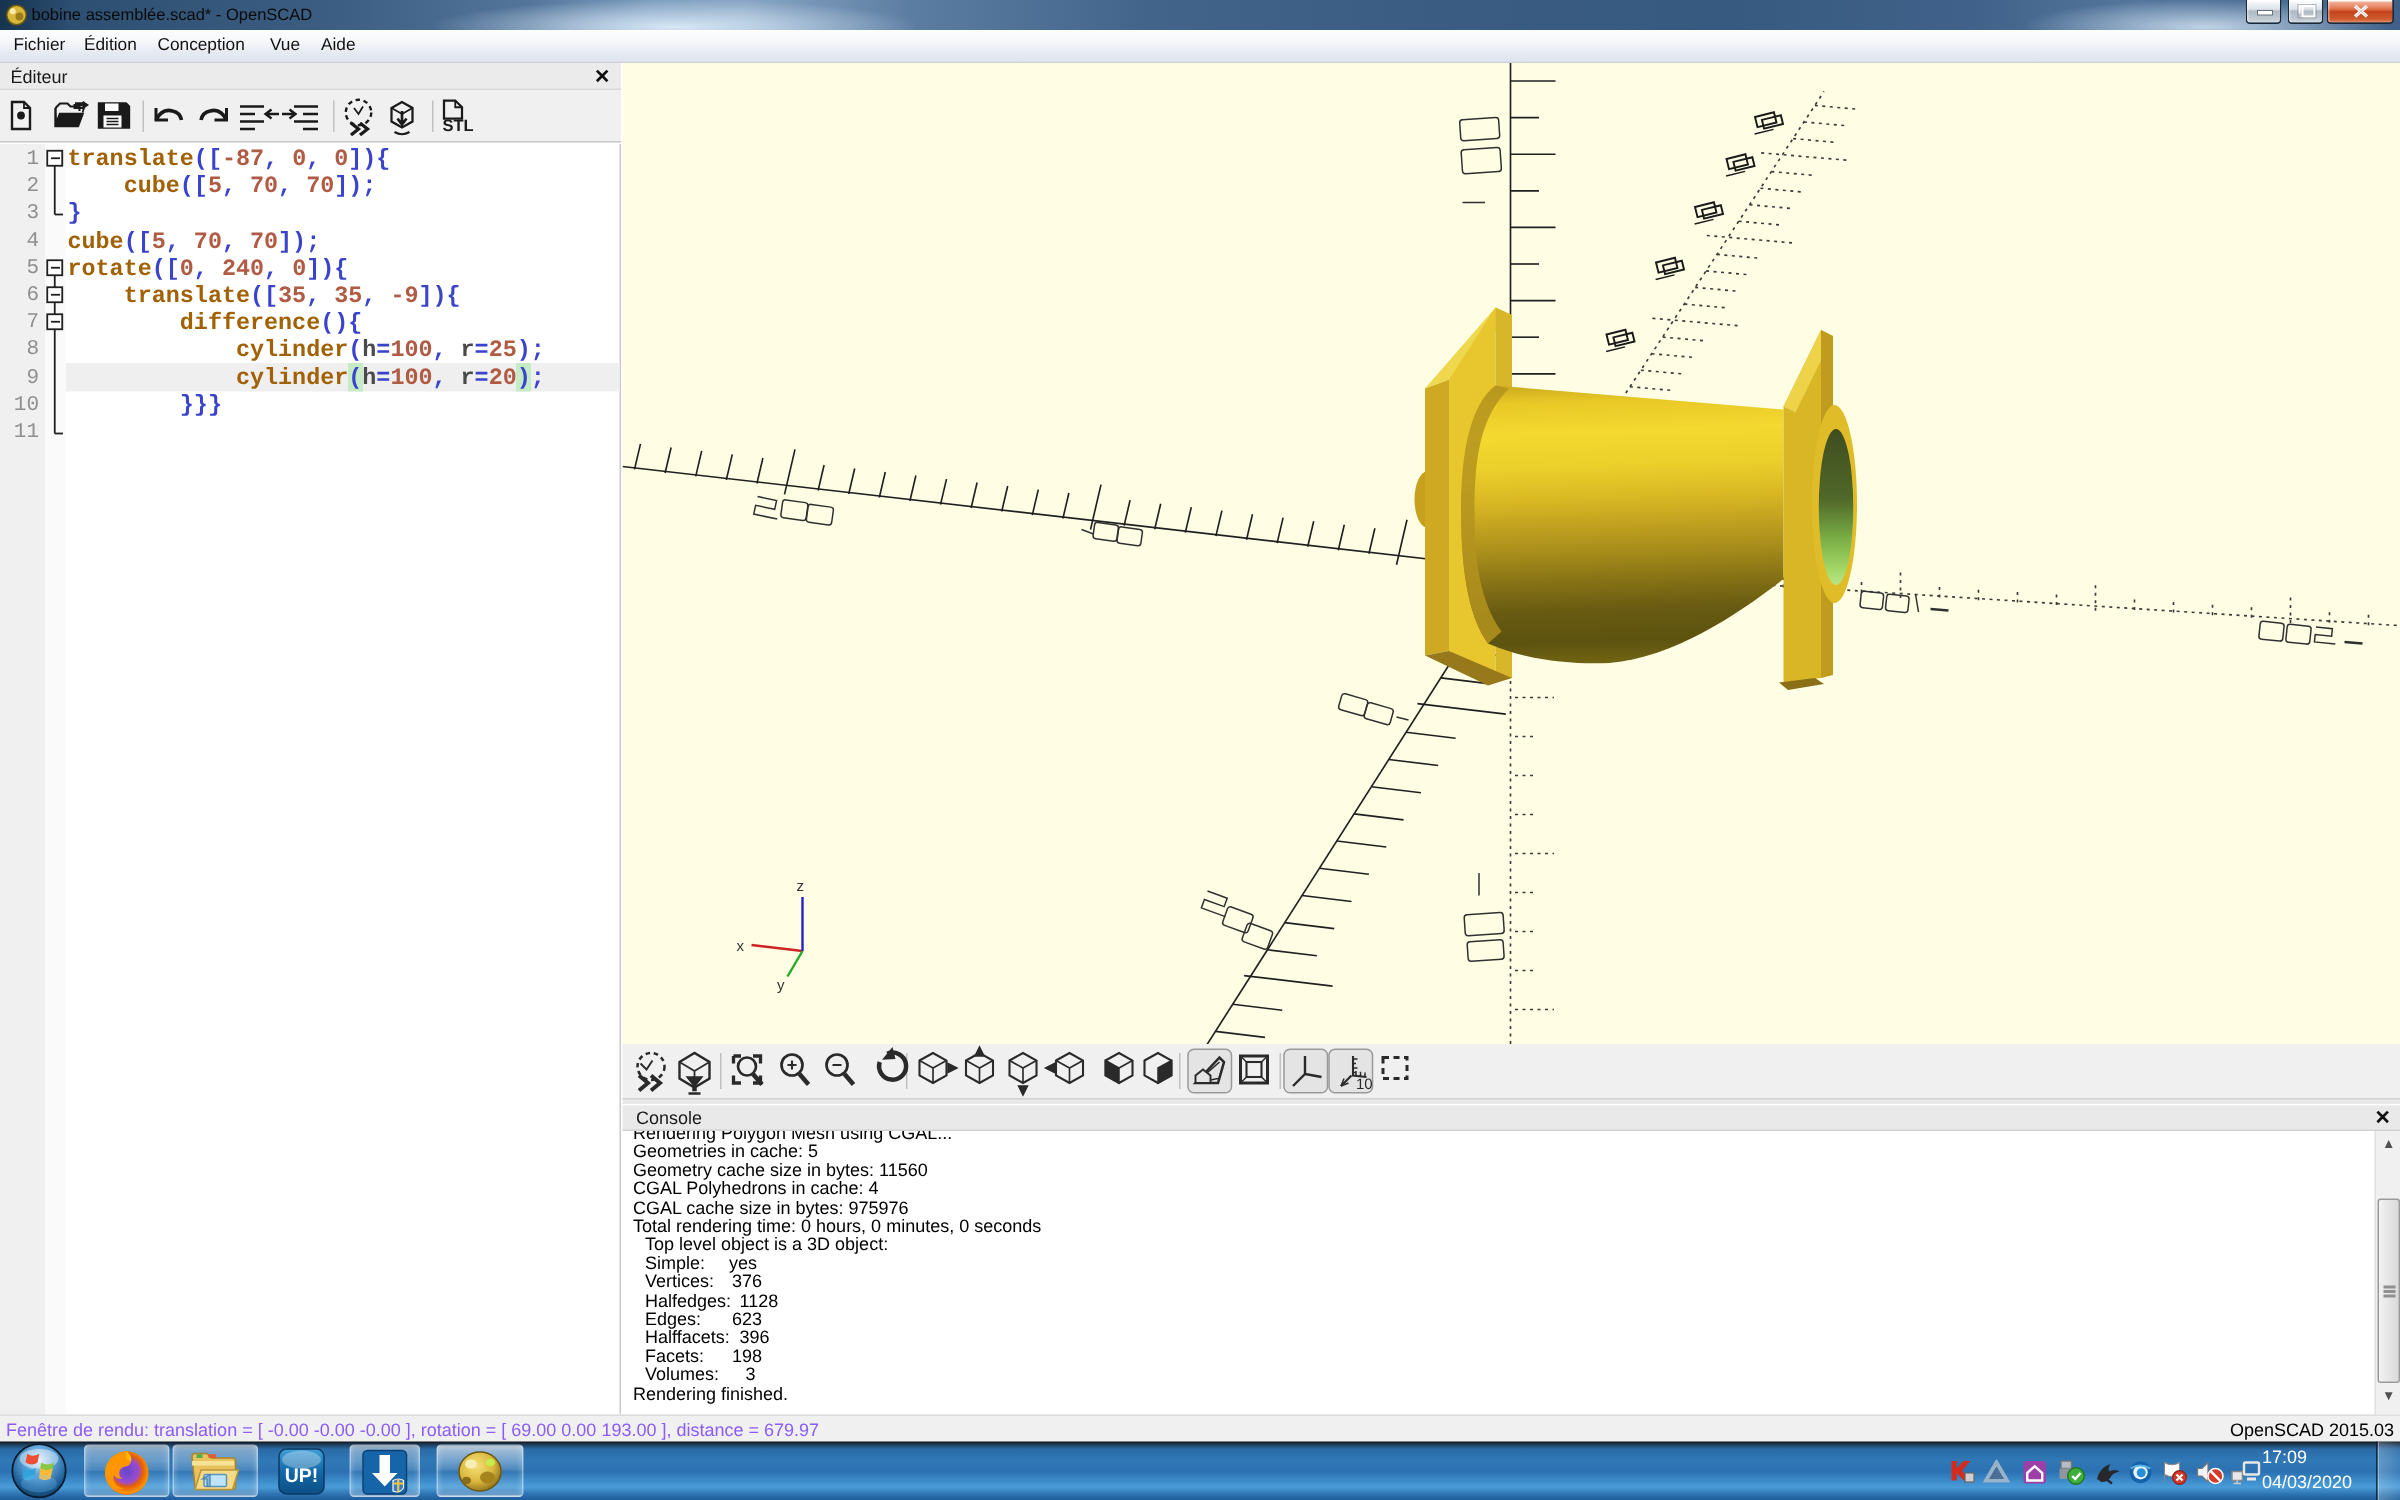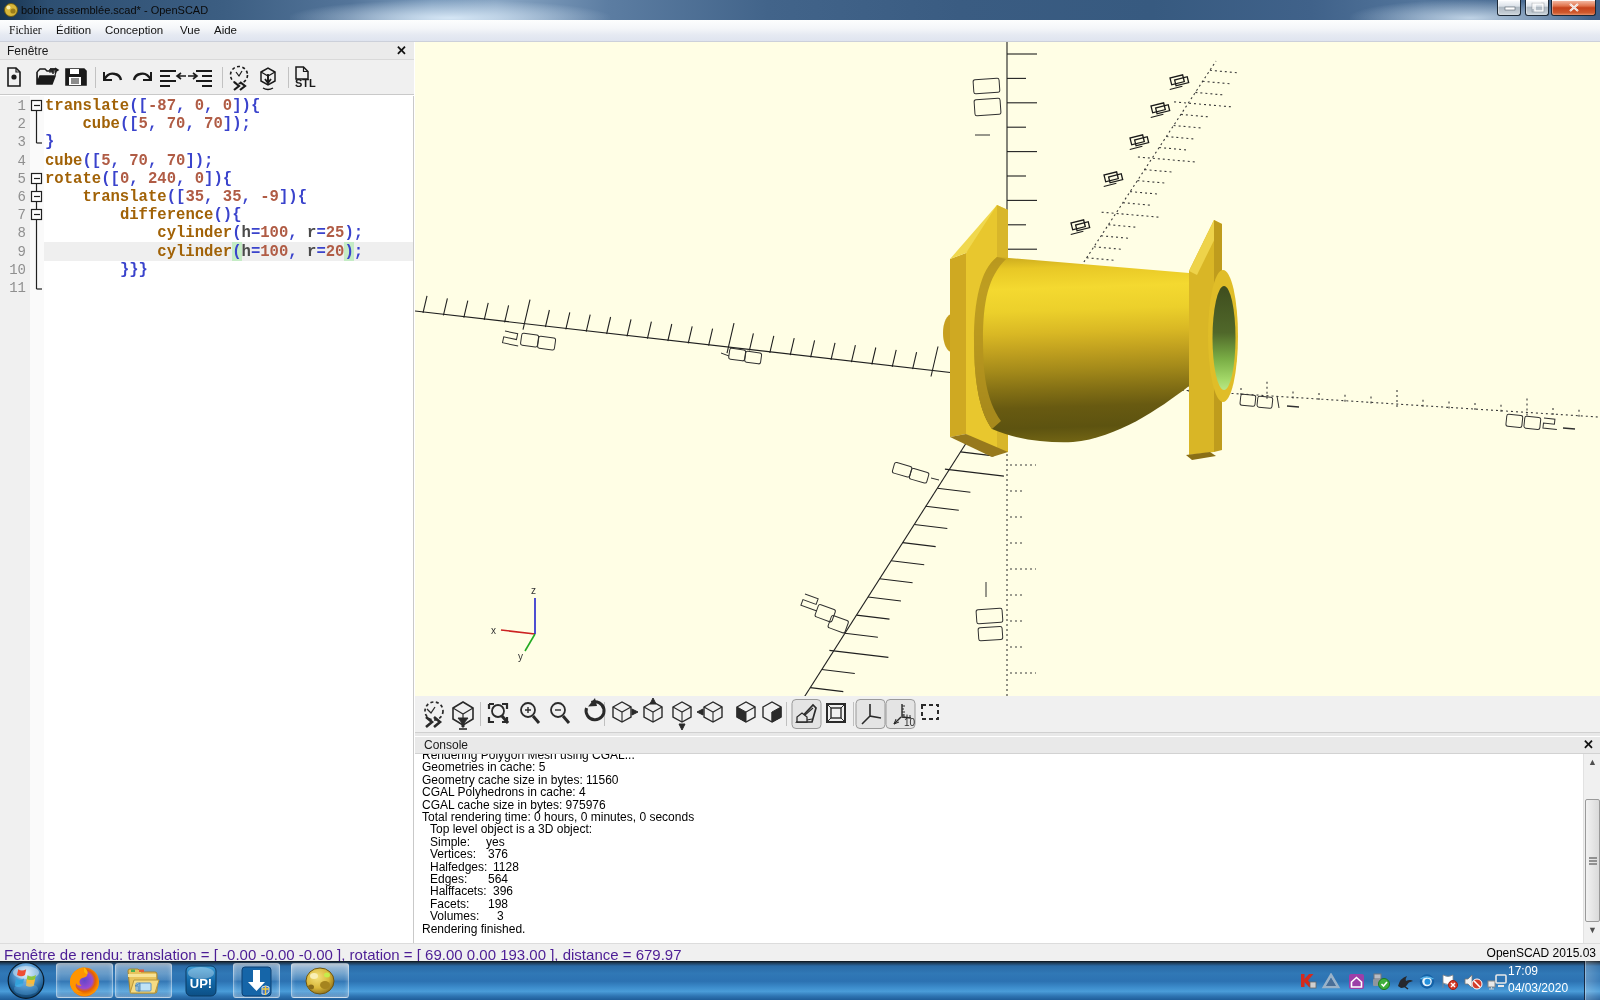--- a/index.html
+++ b/index.html
@@ -48,21 +48,21 @@
 #console-title .t { position:absolute; left:9px; top:1px; font-size:12px; color:#1a1a1a; }
 #console-title .x { position:absolute; left:1168px; top:0px; font-size:13px; color:#111; font-weight:bold; }
 #console { left:415px; top:754px; width:1185px; height:189px; background:#fff; overflow:hidden; }
 .conline { position:absolute; left:4px; font-size:12px; color:#000; white-space:pre; }
 #cscroll { position:absolute; left:1168px; top:0; width:17px; height:189px; background:#f0f0f0; border-left:1px solid #e2e2e2; }
 .sbtn { position:absolute; left:0px; width:17px; height:17px; background:#f0f0f0; color:#505050; font-size:9px; text-align:center; line-height:17px; }
 #sthumb { position:absolute; left:1px; top:45px; width:15px; height:123px; background:linear-gradient(90deg,#f2f2f2,#dadada); border:1px solid #9a9a9a; border-radius:2px; }
 
 
 #statusbar { left:0; top:943px; width:1600px; height:18px; background:#f0f0f0; border-top:1px solid #dcdcdc; }
-#statusbar .l { position:absolute; left:4px; top:2px; font-size:15px; color:#4c1d95; }
+#statusbar .l { position:absolute; left:4px; top:2px; font-size:12px; color:#8b5cf6; }
 #statusbar .r { position:absolute; right:4px; top:2px; font-size:12px; color:#000; }
 
 
 #taskbar { left:0; top:961px; width:1600px; height:39px;
   background:linear-gradient(180deg,#0b1118 0%,#1f3c58 5%,#2a6aa6 13%,#3078b6 32%,#2c72b2 52%,#3d8dcc 68%,#4a9cd8 78%,#2e74b2 90%,#1f5d99 100%); }
 .tbtn { position:absolute; top:2px; width:55px; height:35px; border:1px solid rgba(255,255,255,.45); border-radius:3px;
   background:linear-gradient(180deg,rgba(255,255,255,.55),rgba(255,255,255,.18) 45%,rgba(255,255,255,.05) 50%,rgba(255,255,255,.22)); box-shadow:inset 0 0 4px rgba(255,255,255,.35); }
 #clock { position:absolute; left:1508px; top:3px; width:72px; height:33px; color:#fff; font-size:12px; text-align:left; }
 #showdesk { position:absolute; left:1584px; top:0; width:16px; height:39px; background:linear-gradient(90deg,rgba(255,255,255,.25),rgba(255,255,255,.08)); border-left:1px solid rgba(10,20,40,.8); box-shadow:inset 1px 0 0 rgba(255,255,255,.3); }
 </style>
@@ -88,29 +88,29 @@
             <rect x="6" y="3" width="12" height="9" fill="none" stroke="#49525a" stroke-width="0.5" opacity="0.5"></rect>
           </svg></div>
       <div class="wbtn close" style="left:54px;width:45px;"><svg width="45" height="16">
             <path d="M18,4 l8,7 m0,-7 l-8,7" stroke="#fff" stroke-width="2.2"></path>
             <path d="M18,4 l8,7 m0,-7 l-8,7" stroke="#7a2a10" stroke-width="0.5" opacity="0.4"></path>
           </svg></div>
     </div>
   </div>
 
   <div id="menubar" class="abs">
-    <div class="mitem" style="left:9px;font-family:Liberation Serif, serif;">Fichier</div>
+    <div class="mitem" style="left:9px;">Fichier</div>
     <div class="mitem" style="left:56px;">Édition</div>
     <div class="mitem" style="left:105px;">Conception</div>
     <div class="mitem" style="left:180px;">Vue</div>
     <div class="mitem" style="left:214px;">Aide</div>
   </div>
 
   <div id="edit-title" class="abs">
-      <span class="t">Fenêtre</span>
+      <span class="t">Éditeur</span>
       <span class="x">✕</span>
     </div>
   <div id="edit-toolbar" class="abs">
     <svg width="414" height="35" viewBox="0 0 414 35" fill="none" stroke="#1a1a1a" stroke-width="1.6">
 
       <path d="M8,8 h8 l4,4 v14 h-12 z"></path>
         <path d="M16,8 v4 h4" stroke-width="1.2"></path>
         <circle cx="14" cy="17" r="2.6" fill="#1a1a1a" stroke="none"></circle>
 
       <path d="M37,12 v12 h15 l3,-8 h-15 l-2,5" fill="#1a1a1a"></path>
@@ -501,21 +501,21 @@
       <div class="conline" style="left:7px;top:43.6px;">CGAL cache size in bytes: 975976</div>
       <div class="conline" style="left:7px;top:56.0px;">Total rendering time: 0 hours, 0 minutes, 0 seconds</div>
       <div class="conline" style="left:15px;top:68.4px;">Top level object is a 3D object:</div>
       <div class="conline" style="left:15px;top:80.8px;text-align:right;">Simple:</div>
       <div class="conline" style="left:71px;top:80.8px;">yes</div>
       <div class="conline" style="left:15px;top:93.2px;">Vertices:</div>
       <div class="conline" style="left:73px;top:93.2px;">376</div>
       <div class="conline" style="left:15px;top:105.6px;">Halfedges:</div>
       <div class="conline" style="left:78px;top:105.6px;">1128</div>
       <div class="conline" style="left:15px;top:118.0px;">Edges:</div>
-      <div class="conline" style="left:73px;top:118.0px;">564</div>
+      <div class="conline" style="left:73px;top:118.0px;">623</div>
       <div class="conline" style="left:15px;top:130.4px;">Halffacets:</div>
       <div class="conline" style="left:78px;top:130.4px;">396</div>
       <div class="conline" style="left:15px;top:142.8px;">Facets:</div>
       <div class="conline" style="left:73px;top:142.8px;">198</div>
       <div class="conline" style="left:15px;top:155.2px;">Volumes:</div>
       <div class="conline" style="left:82px;top:155.2px;">3</div>
       <div class="conline" style="left:7px;top:167.6px;">Rendering finished.</div>
       <div id="cscroll">
       <div class="sbtn" style="top:0;">▲</div>
       <div id="sthumb">

